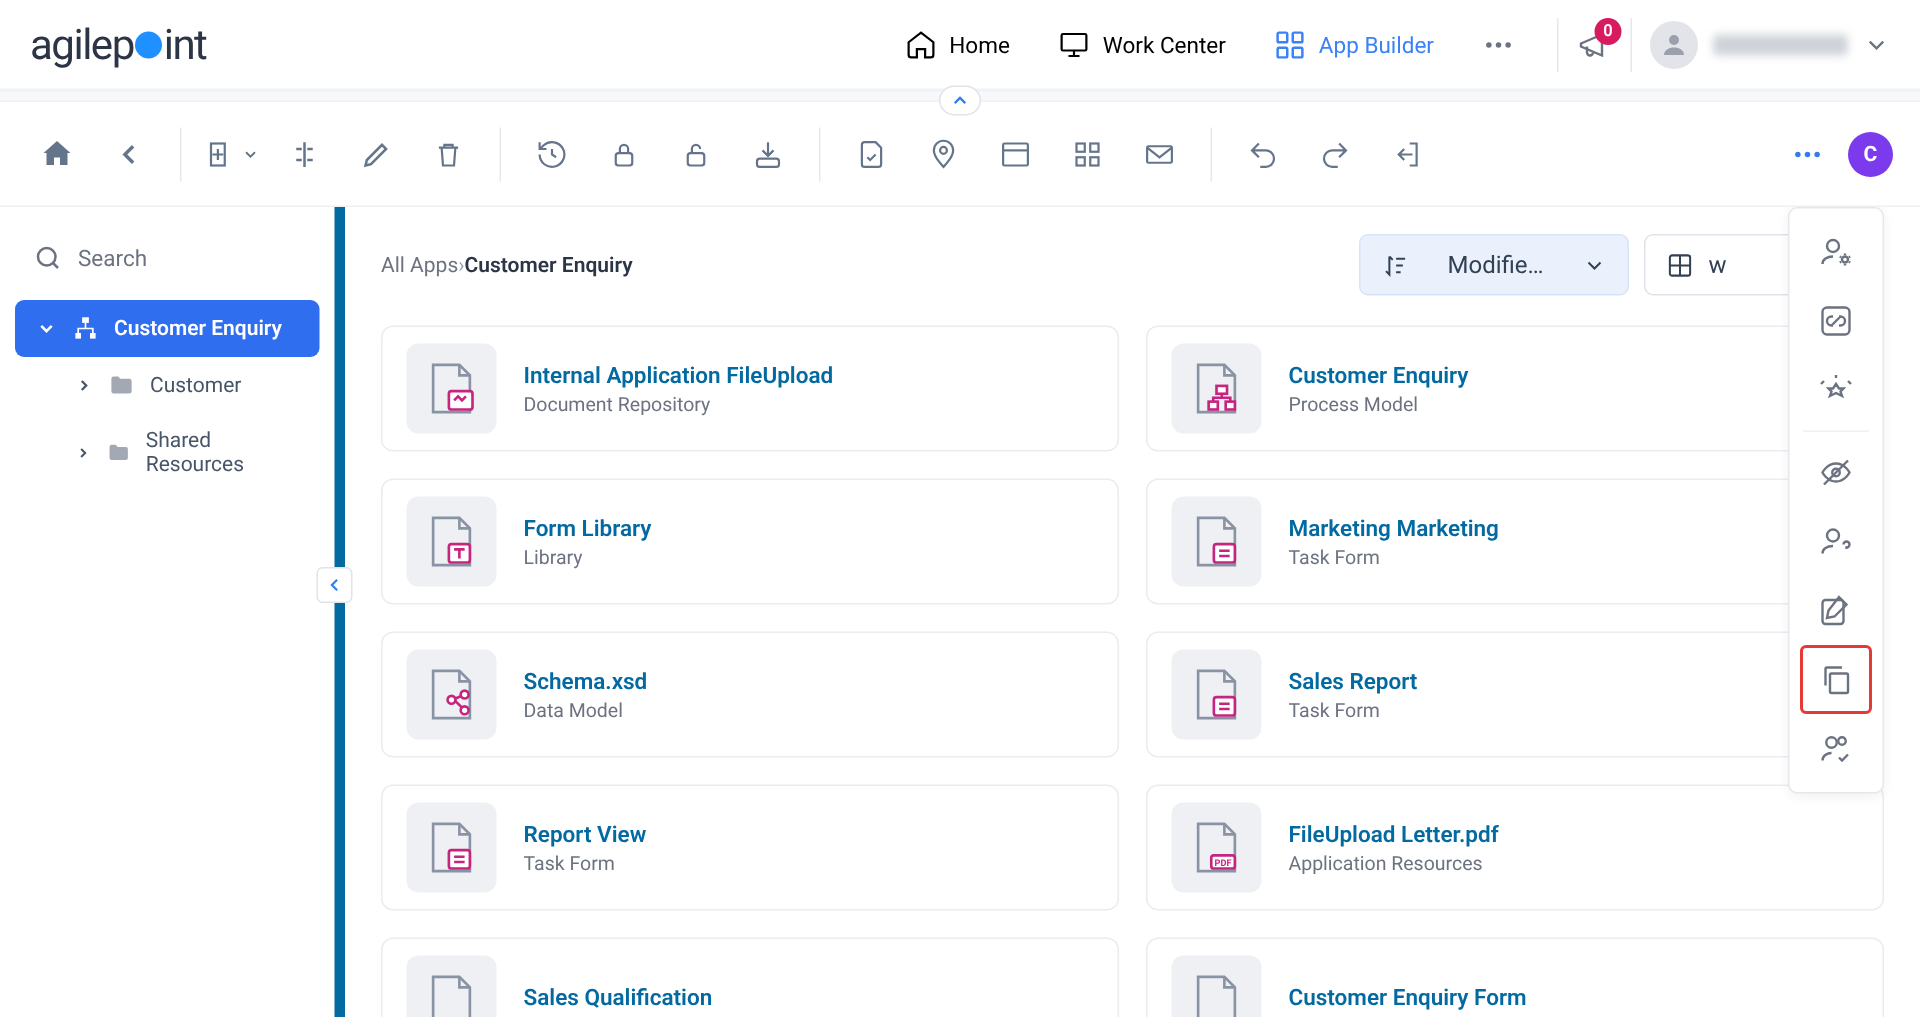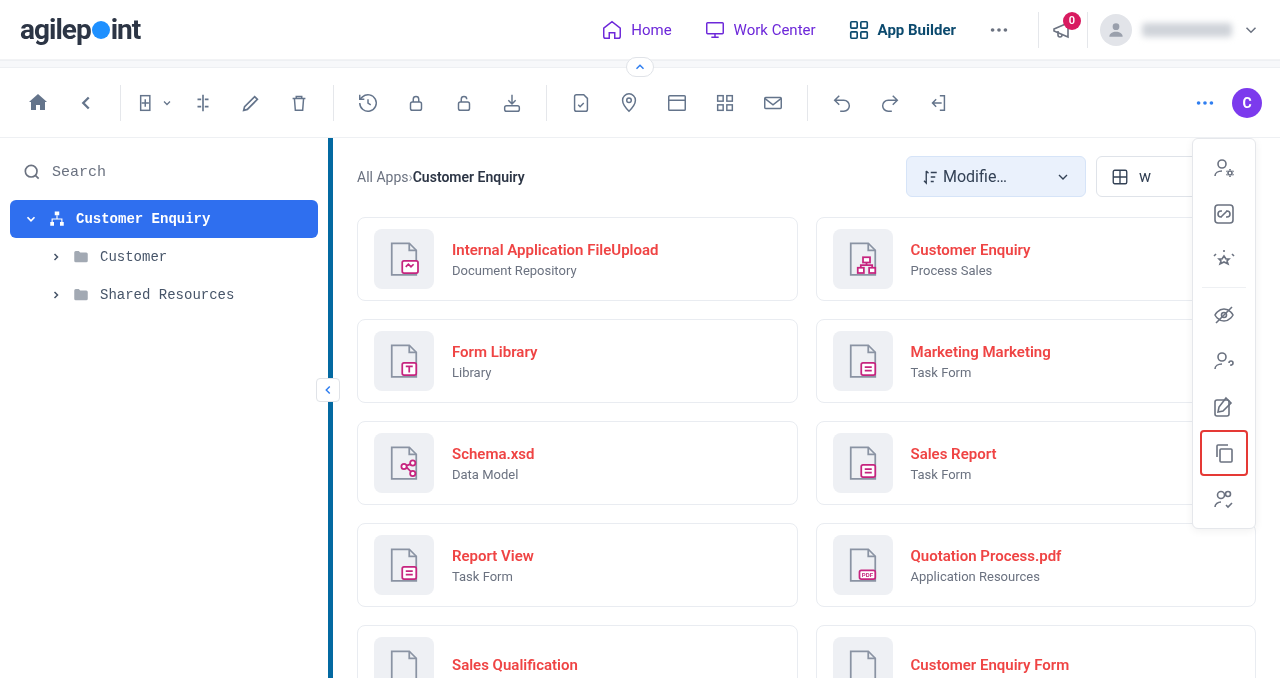--- a/index.html
+++ b/index.html
@@ -1,63 +1,63 @@
 <!DOCTYPE html>
 <html><head>
 <meta charset="utf-8">
 <style>
 * { box-sizing: border-box; margin: 0; padding: 0; }
 body { font-family: -apple-system, BlinkMacSystemFont, "Segoe UI", Roboto, sans-serif; background: #fff; color: #2c3545; width: 1280px; height: 678px; overflow: hidden; }
 
 .topnav { height: 60px; display: flex; align-items: center; padding: 0 20px; border-bottom: 1px solid #f2f3f5; }
-.logo { font-size: 28px; font-weight: 700; letter-spacing: -1px; display: flex; align-items: center; }
+.logo { font-size: 28px; font-weight: 400; letter-spacing: -1px; display: flex; align-items: center; }
 .logo .dot { display: inline-block; width: 18px; height: 18px; background: #1e90ff; border-radius: 50%; margin: 0 1px; }
 .nav-spacer { flex: 1; }
-.nav-item { display: flex; align-items: center; gap: 8px; padding: 8px 16px; color: #6d28d9; font-size: 15px; cursor: pointer; }
-.nav-item.active { color: #0c4a6e; font-weight: bold; }
+.nav-item { display: flex; align-items: center; gap: 8px; padding: 8px 16px; color: #000000; font-size: 15px; cursor: pointer; }
+.nav-item.active { color: #3b82f6; }
 .nav-icon { width: 22px; height: 22px; }
 .nav-more { padding: 8px 16px; color: #6b7280; cursor: pointer; }
 .nav-divider { width: 1px; height: 36px; background: #e5e7eb; margin: 0 12px; }
 .nav-notif { position: relative; color: #6b7280; cursor: pointer; }
 .nav-notif .badge { position: absolute; top: -6px; right: -6px; background: #d81b60; color: #fff; width: 18px; height: 18px; border-radius: 50%; font-size: 11px; display: flex; align-items: center; justify-content: center; font-weight: 600; }
 .nav-user { display: flex; align-items: center; gap: 10px; cursor: pointer; }
 .avatar { width: 32px; height: 32px; background: #e2e4e9; border-radius: 50%; display: flex; align-items: center; justify-content: center; color: #9aa0ac; }
 .username-blur { width: 90px; height: 14px; background: #cfd3d9; filter: blur(3px); border-radius: 3px; }
 .chevron-down { color: #6b7280; }
 
 .collapse-tab { position: relative; height: 8px; background: #f7f8fa; border-top:1px solid #eef0f3; border-bottom:1px solid #eef0f3; }
 .collapse-btn { position: absolute; left: 50%; transform: translateX(-50%); top: -4px; width: 28px; height: 20px; background: #fff; border: 1px solid #e0e3e8; border-radius: 10px; display: flex; align-items: center; justify-content: center; color: #2f7ef0; cursor: pointer; }
 
 .toolbar { height: 70px; display: flex; align-items: center; padding: 0 18px; border-bottom: 1px solid #eef0f3; gap: 8px; }
 .tb-btn { width: 40px; height: 40px; display: flex; align-items: center; justify-content: center; color: #64748b; cursor: pointer; border-radius: 6px; }
 .tb-sep { width: 1px; height: 36px; background: #e5e7eb; margin: 0 6px; }
 .tb-more { color: #2f7ef0; cursor: pointer; padding: 8px; }
 .tb-circle { width: 30px; height: 30px; background: #7c3aed; border-radius: 50%; display: flex; align-items: center; justify-content: center; color: #fff; margin-left: auto; font-weight:700; font-size:14px;}
 
 .main { display: flex; height: calc(678px - 60px - 8px - 70px); }
-.sidebar { width: 333px; border-right: 5px solid #0369a1; padding: 18px 10px; position: relative; font-family: Liberation Mono, monospace; }
+.sidebar { width: 230px; border-right: 7px solid #0369a1; padding: 18px 10px; position: relative; }
 .search-row { display: flex; align-items: center; gap: 10px; color: #6b7280; padding: 6px 12px 18px; font-size: 15px; }
 .tree-item { display: flex; align-items: center; gap: 10px; padding: 10px 14px; border-radius: 6px; cursor: pointer; font-size: 14px; color: #475569; }
 .tree-item.active { background: #2f6fef; color: #fff; font-weight: 600; }
 .tree-child { padding-left: 40px; }
 .sidebar-collapse { position: absolute; right: -12px; top: 240px; width: 24px; height: 24px; background: #fff; border: 1px solid #e0e3e8; border-radius: 4px; display: flex; align-items: center; justify-content: center; color: #2f7ef0; cursor: pointer; }
 
 .content { flex: 1; padding: 18px 24px; position: relative; overflow: hidden; }
 .content-header { display: flex; align-items: center; gap: 10px; margin-bottom: 20px; }
 .breadcrumb { font-size: 14px; display: flex; align-items: center; }
 .breadcrumb .root { color: #6b7280; }
 .breadcrumb .sep { color: #9ca3af; }
 .breadcrumb .current { color: #2c3545; font-weight: 600; }
 .content-header .spacer { flex: 1; }
 .sort-dd { display: flex; align-items: center; gap: 12px; background: #eaf1fc; border: 1px solid #d6e4f8; border-radius: 6px; padding: 10px 14px; color: #334155; cursor: pointer; width: 180px; justify-content: space-between; }
 .view-dd { display: flex; align-items: center; gap: 12px; background: #fff; border: 1px solid #dfe3e9; border-radius: 6px; padding: 10px 14px; color: #334155; cursor: pointer; width: 160px; justify-content: space-between; }
 .grid { display: grid; grid-template-columns: 1fr 1fr; gap: 18px; }
 .card { display: flex; align-items: center; gap: 18px; background: #fff; border: 1px solid #e9ecf1; border-radius: 8px; padding: 12px 16px; height: 84px; cursor: pointer; }
 .card-icon { width: 60px; height: 60px; background: #eef0f4; border-radius: 8px; display: flex; align-items: center; justify-content: center; }
-.card-title { font-size: 15px; font-weight: 600; color: #ef4444; margin-bottom: 4px; }
+.card-title { font-size: 15px; font-weight: 600; color: #0369a1; margin-bottom: 4px; }
 .card-sub { font-size: 13px; color: #6b7280; }
 
 .actions-col { position: absolute; right: 24px; top: 0; width: 64px; background: #fff; border: 1px solid #e5e7eb; border-radius: 6px; box-shadow: 0 2px 8px rgba(0,0,0,.06); padding: 6px 0; display: flex; flex-direction: column; align-items: center; }
 .act-btn { width: 48px; height: 46px; display: flex; align-items: center; justify-content: center; color: #6b7280; cursor: pointer; border-radius: 4px; }
 .act-sep { height: 1px; background: #eef0f3; width: 44px; margin: 4px 0; }
 .act-btn.highlight { border: 2px solid #e53935; }
 svg { display: block; }
 .ellipsis { overflow: hidden; text-overflow: ellipsis; white-space: nowrap; max-width: 80px; }
 </style>
 </head>
@@ -300,21 +300,21 @@
 
   <div class="content">
     <div class="content-header">
       <div class="breadcrumb">
         <span class="root">All Apps</span>
         <span class="sep">›</span>
         <span class="current">Customer Enquiry</span>
       </div>
       <div class="spacer"></div>
       <div class="sort-dd">
-        <div style="display:flex;align-items:center;gap:4px;">
+        <div style="display:flex;align-items:center;gap:26px;">
           <svg width="18" height="18" viewBox="0 0 24 24" fill="none" stroke="currentColor" stroke-width="1.8">
               <path d="M7 4v16l-3-3M7 4l3 3M13 6h8M13 12h6M13 18h4"></path>
             </svg>
           <span class="ellipsis">Modifie…</span>
         </div>
         <svg width="16" height="16" viewBox="0 0 24 24" fill="none" stroke="currentColor" stroke-width="2">
             <path d="M6 9l6 6 6-6"></path>
           </svg>
       </div>
       <div class="view-dd">
@@ -352,21 +352,21 @@
               <path d="M10 6h20l8 8v28H10z" stroke="#8a93a3" stroke-width="2"></path>
               <path d="M30 6v8h8" stroke="#8a93a3" stroke-width="2"></path>
               <rect x="24" y="22" width="8" height="6" stroke="#c6247f" stroke-width="2" fill="#fff"></rect>
               <rect x="18" y="34" width="7" height="6" stroke="#c6247f" stroke-width="2" fill="#fff"></rect>
               <rect x="31" y="34" width="7" height="6" stroke="#c6247f" stroke-width="2" fill="#fff"></rect>
               <path d="M28 28v3M28 31h-6.5v3M28 31h6.5v3" stroke="#c6247f" stroke-width="2"></path>
             </svg>
           </div>
     <div>
       <div class="card-title">Customer Enquiry</div>
-      <div class="card-sub">Process Sales</div>
+      <div class="card-sub">Process Model</div>
     </div>
         </div>
         <div class="card">
     <div class="card-icon">
             <svg width="42" height="42" viewBox="0 0 48 48" fill="none">
               <path d="M10 6h20l8 8v28H10z" stroke="#8a93a3" stroke-width="2"></path>
               <path d="M30 6v8h8" stroke="#8a93a3" stroke-width="2"></path>
               <rect x="22" y="26" width="16" height="14" rx="2" stroke="#c6247f" stroke-width="2" fill="#fff"></rect>
               <path d="M26 30h8M30 30v7" stroke="#c6247f" stroke-width="2"></path>
             </svg>
@@ -437,21 +437,21 @@
         <div class="card">
     <div class="card-icon">
             <svg width="42" height="42" viewBox="0 0 48 48" fill="none">
               <path d="M10 6h20l8 8v28H10z" stroke="#8a93a3" stroke-width="2"></path>
               <path d="M30 6v8h8" stroke="#8a93a3" stroke-width="2"></path>
               <rect x="20" y="30" width="18" height="10" rx="2" stroke="#c6247f" stroke-width="2" fill="#fff"></rect>
               <text x="29" y="38" font-size="7" font-weight="700" fill="#c6247f" text-anchor="middle">PDF</text>
             </svg>
           </div>
     <div>
-      <div class="card-title">Quotation Process.pdf</div>
+      <div class="card-title">FileUpload Letter.pdf</div>
       <div class="card-sub">Application Resources</div>
     </div>
         </div>
         <div class="card">
     <div class="card-icon">
             <svg width="42" height="42" viewBox="0 0 48 48" fill="none">
               <path d="M10 6h20l8 8v28H10z" stroke="#8a93a3" stroke-width="2"></path>
               <path d="M30 6v8h8" stroke="#8a93a3" stroke-width="2"></path>
             </svg>
           </div>

